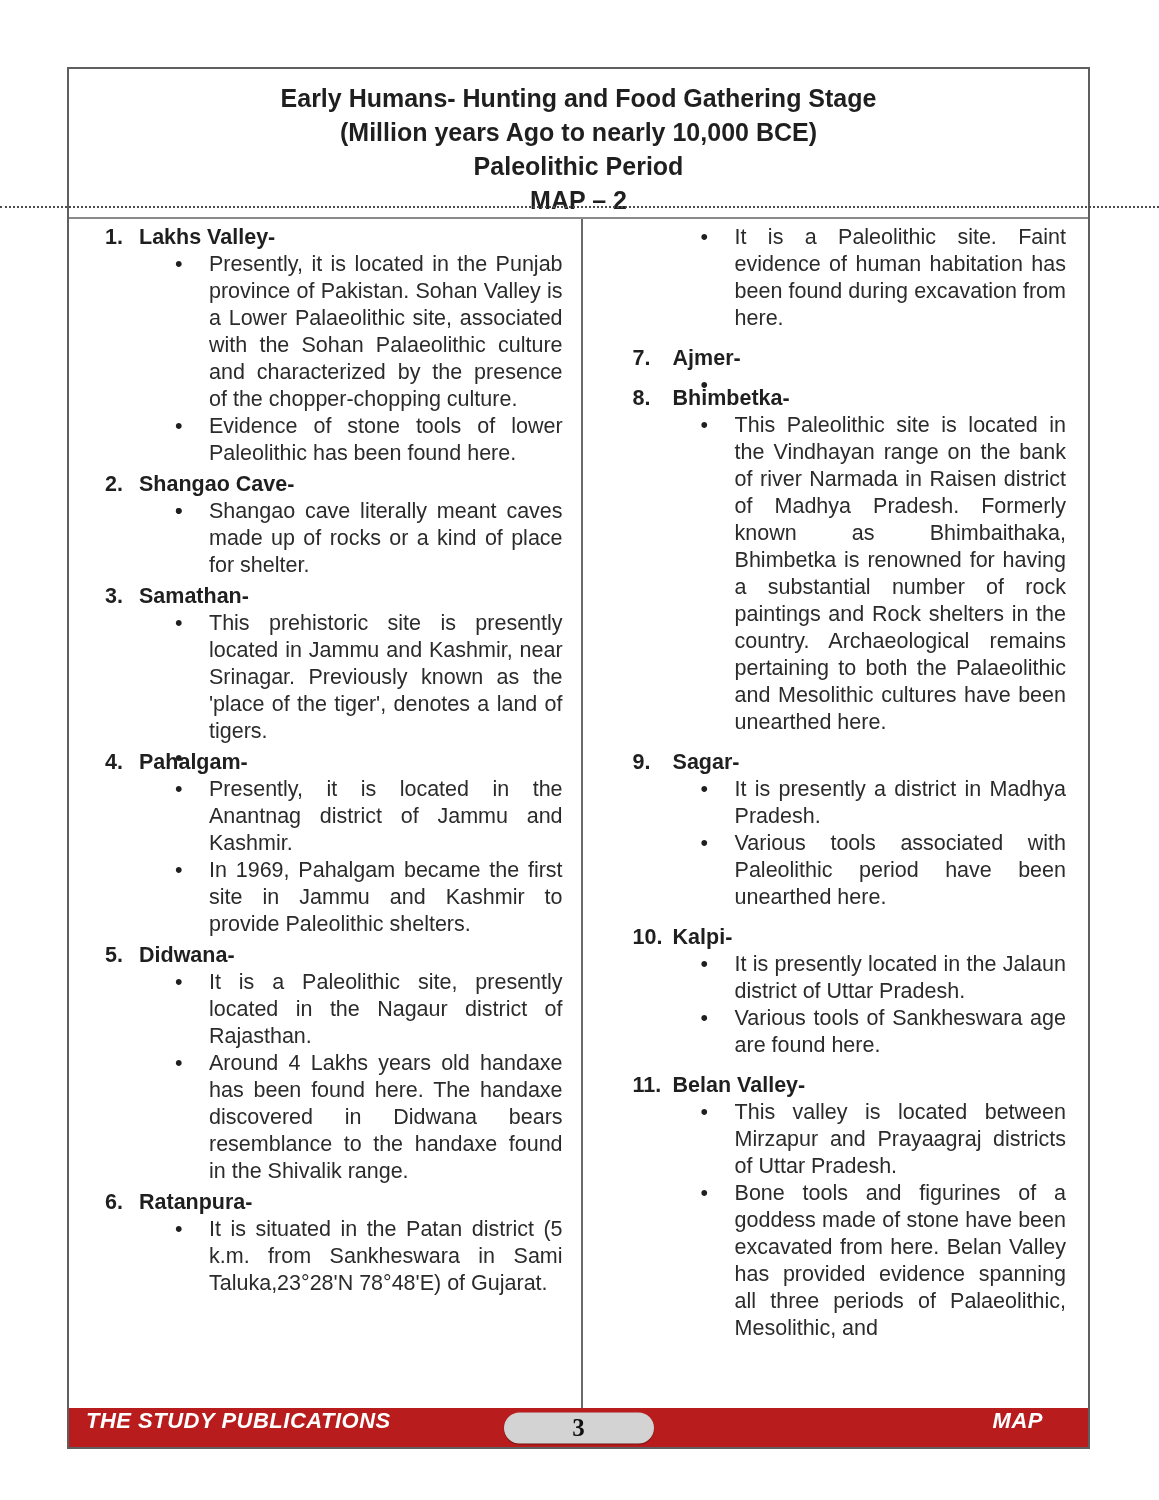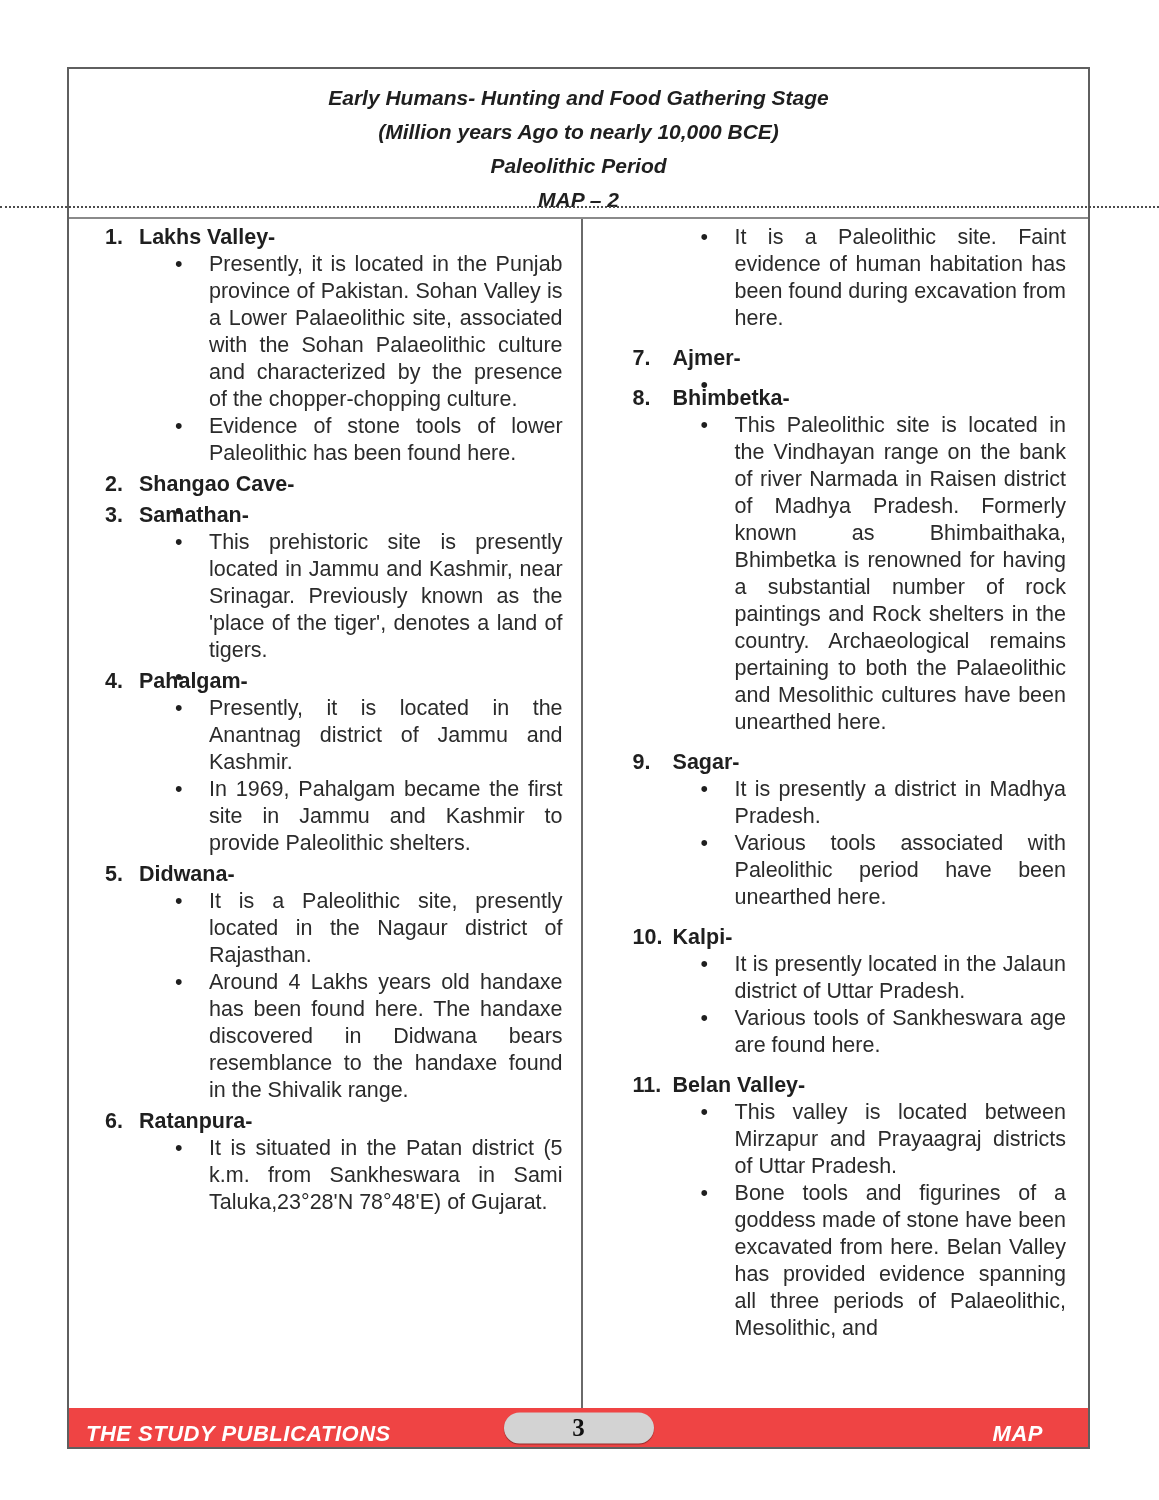--- a/index.html
+++ b/index.html
@@ -8,23 +8,22 @@
     font-family:"Liberation Sans",sans-serif;color:#262626;
     -webkit-font-smoothing:antialiased;
   }
   .doc-box{
     position:absolute;left:67px;top:67px;width:1023px;
     border:2px solid #5f5f5f;box-sizing:border-box;background:#fff;
   }
   
   .doc-header{height:148px;padding-top:12px;box-sizing:border-box;text-align:center;}
   .doc-header .hline{
-    font-weight:bold;font-size:21px;line-height:34px;color:#1f1f1f;
+    font-weight:bold;font-size:25px;line-height:34px;color:#1f1f1f;
     letter-spacing:0px;
-    font-style:italic;
   }
   
   .dotted-rule{
     position:absolute;left:0;right:0;top:206px;height:0;
     border-top:2px dotted #4c4c4c;
   }
   
   .columns{
     display:flex;height:1191px;overflow:hidden;
     border-top:2px solid #8a8a8a;box-sizing:border-box;
@@ -46,22 +45,22 @@
     position:relative;padding-left:140px;padding-right:18px;
     font-size:21.5px;line-height:27px;text-align:justify;color:#2b2b2b;
   }
   .col-right .bullets li{padding-left:152px;padding-right:22px;}
   .bullets .bullet{
     position:absolute;left:106px;top:0;font-size:21.5px;color:#1f1f1f;
   }
   .col-right .bullets .bullet{left:118px;}
   
   .footer-bar{
-    position:relative;height:39px;background:#ef4444;
-    display:flex;align-items:flex-end;justify-content:space-between;
+    position:relative;height:39px;background:#b91c1c;
+    display:flex;align-items:flex-start;justify-content:space-between;
     padding:0 45px 0 17px;box-sizing:border-box;
   }
   .footer-bar .ftext{
     color:#ffffff;font-weight:bold;font-style:italic;font-size:22px;
     letter-spacing:0.5px;white-space:nowrap;
   }
   .page-pill{
     position:absolute;left:50%;top:50%;transform:translate(-50%,-50%);
     width:150px;height:31px;border-radius:16px;background:#d3d3d3;
     display:flex;align-items:center;justify-content:center;
@@ -108,20 +107,21 @@
         <div class="item-head">
           <span class="num">2.</span>
           <span class="ttl">Shangao Cave-</span>
         </div>
         <ul class="bullets">
           <li>
             <span class="bullet">•</span>
           </li>
           <li>
             <span class="bullet">•</span>
+            <span>Shangao cave literally meant caves made up of rocks or a kind of place for shelter.</span>
           </li>
         </ul>
       </section>
 
       <section class="item">
         <div class="item-head">
           <span class="num">3.</span>
           <span class="ttl">Samathan-</span>
         </div>
         <ul class="bullets">

